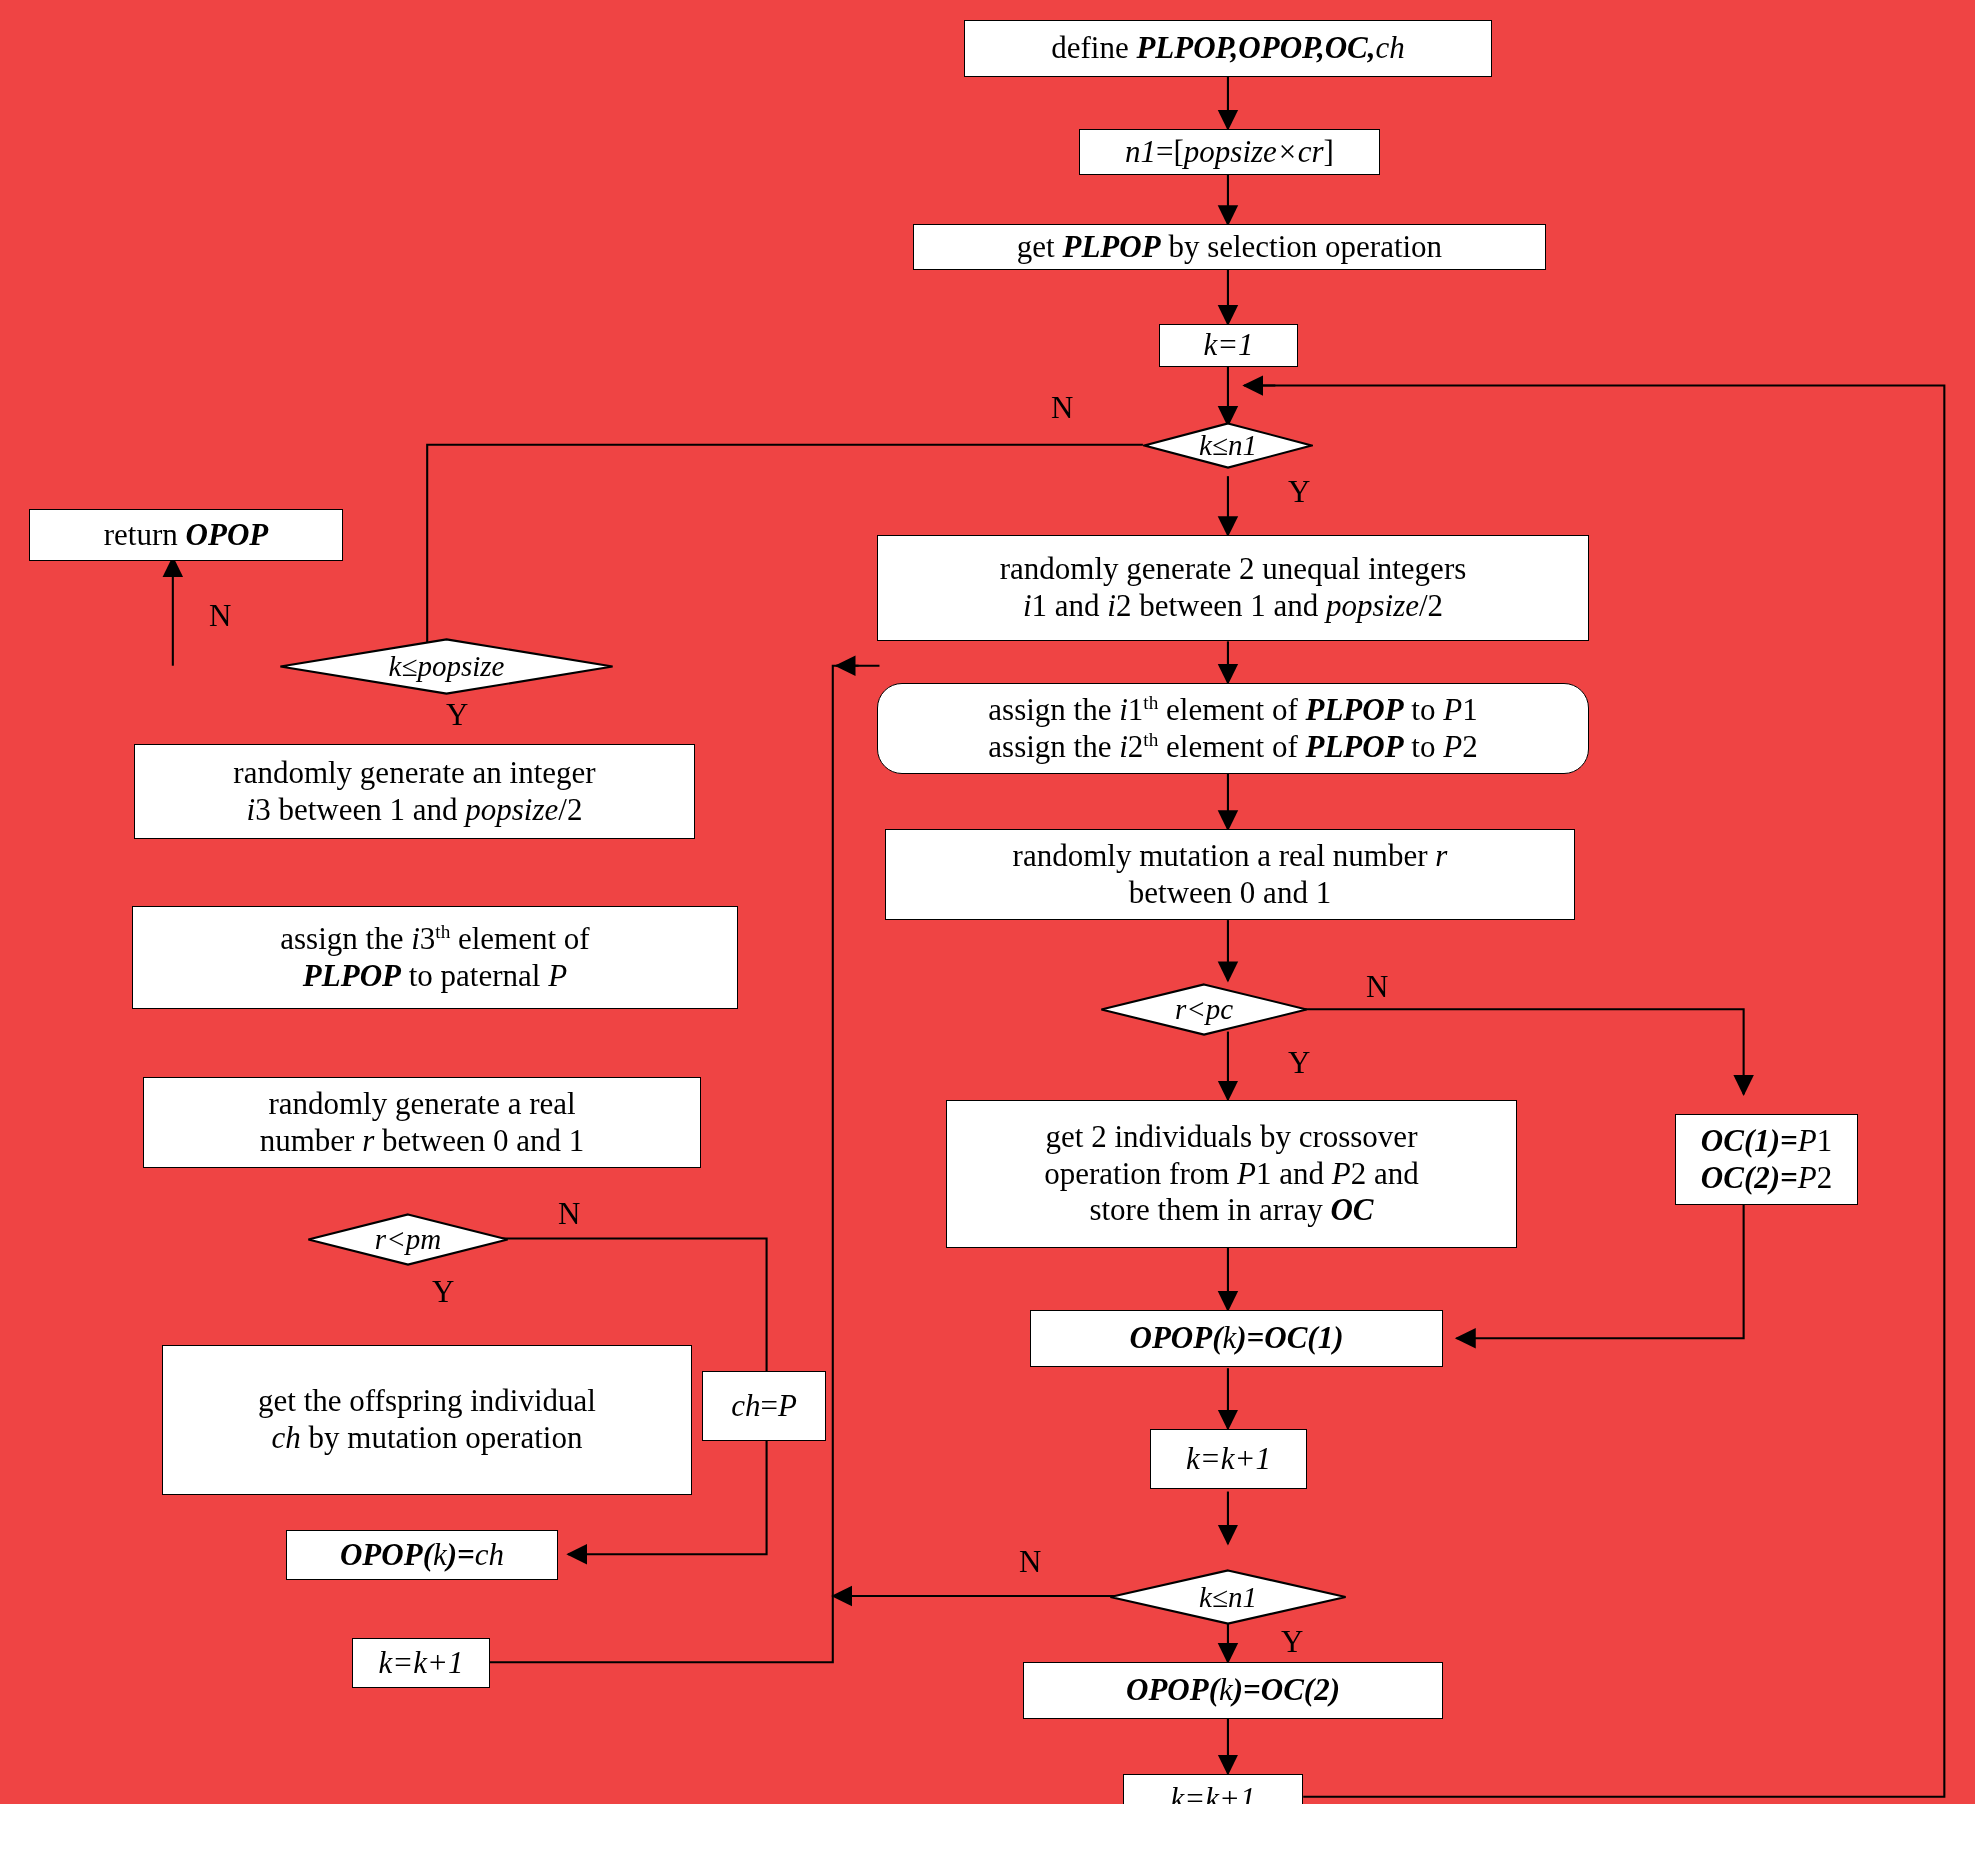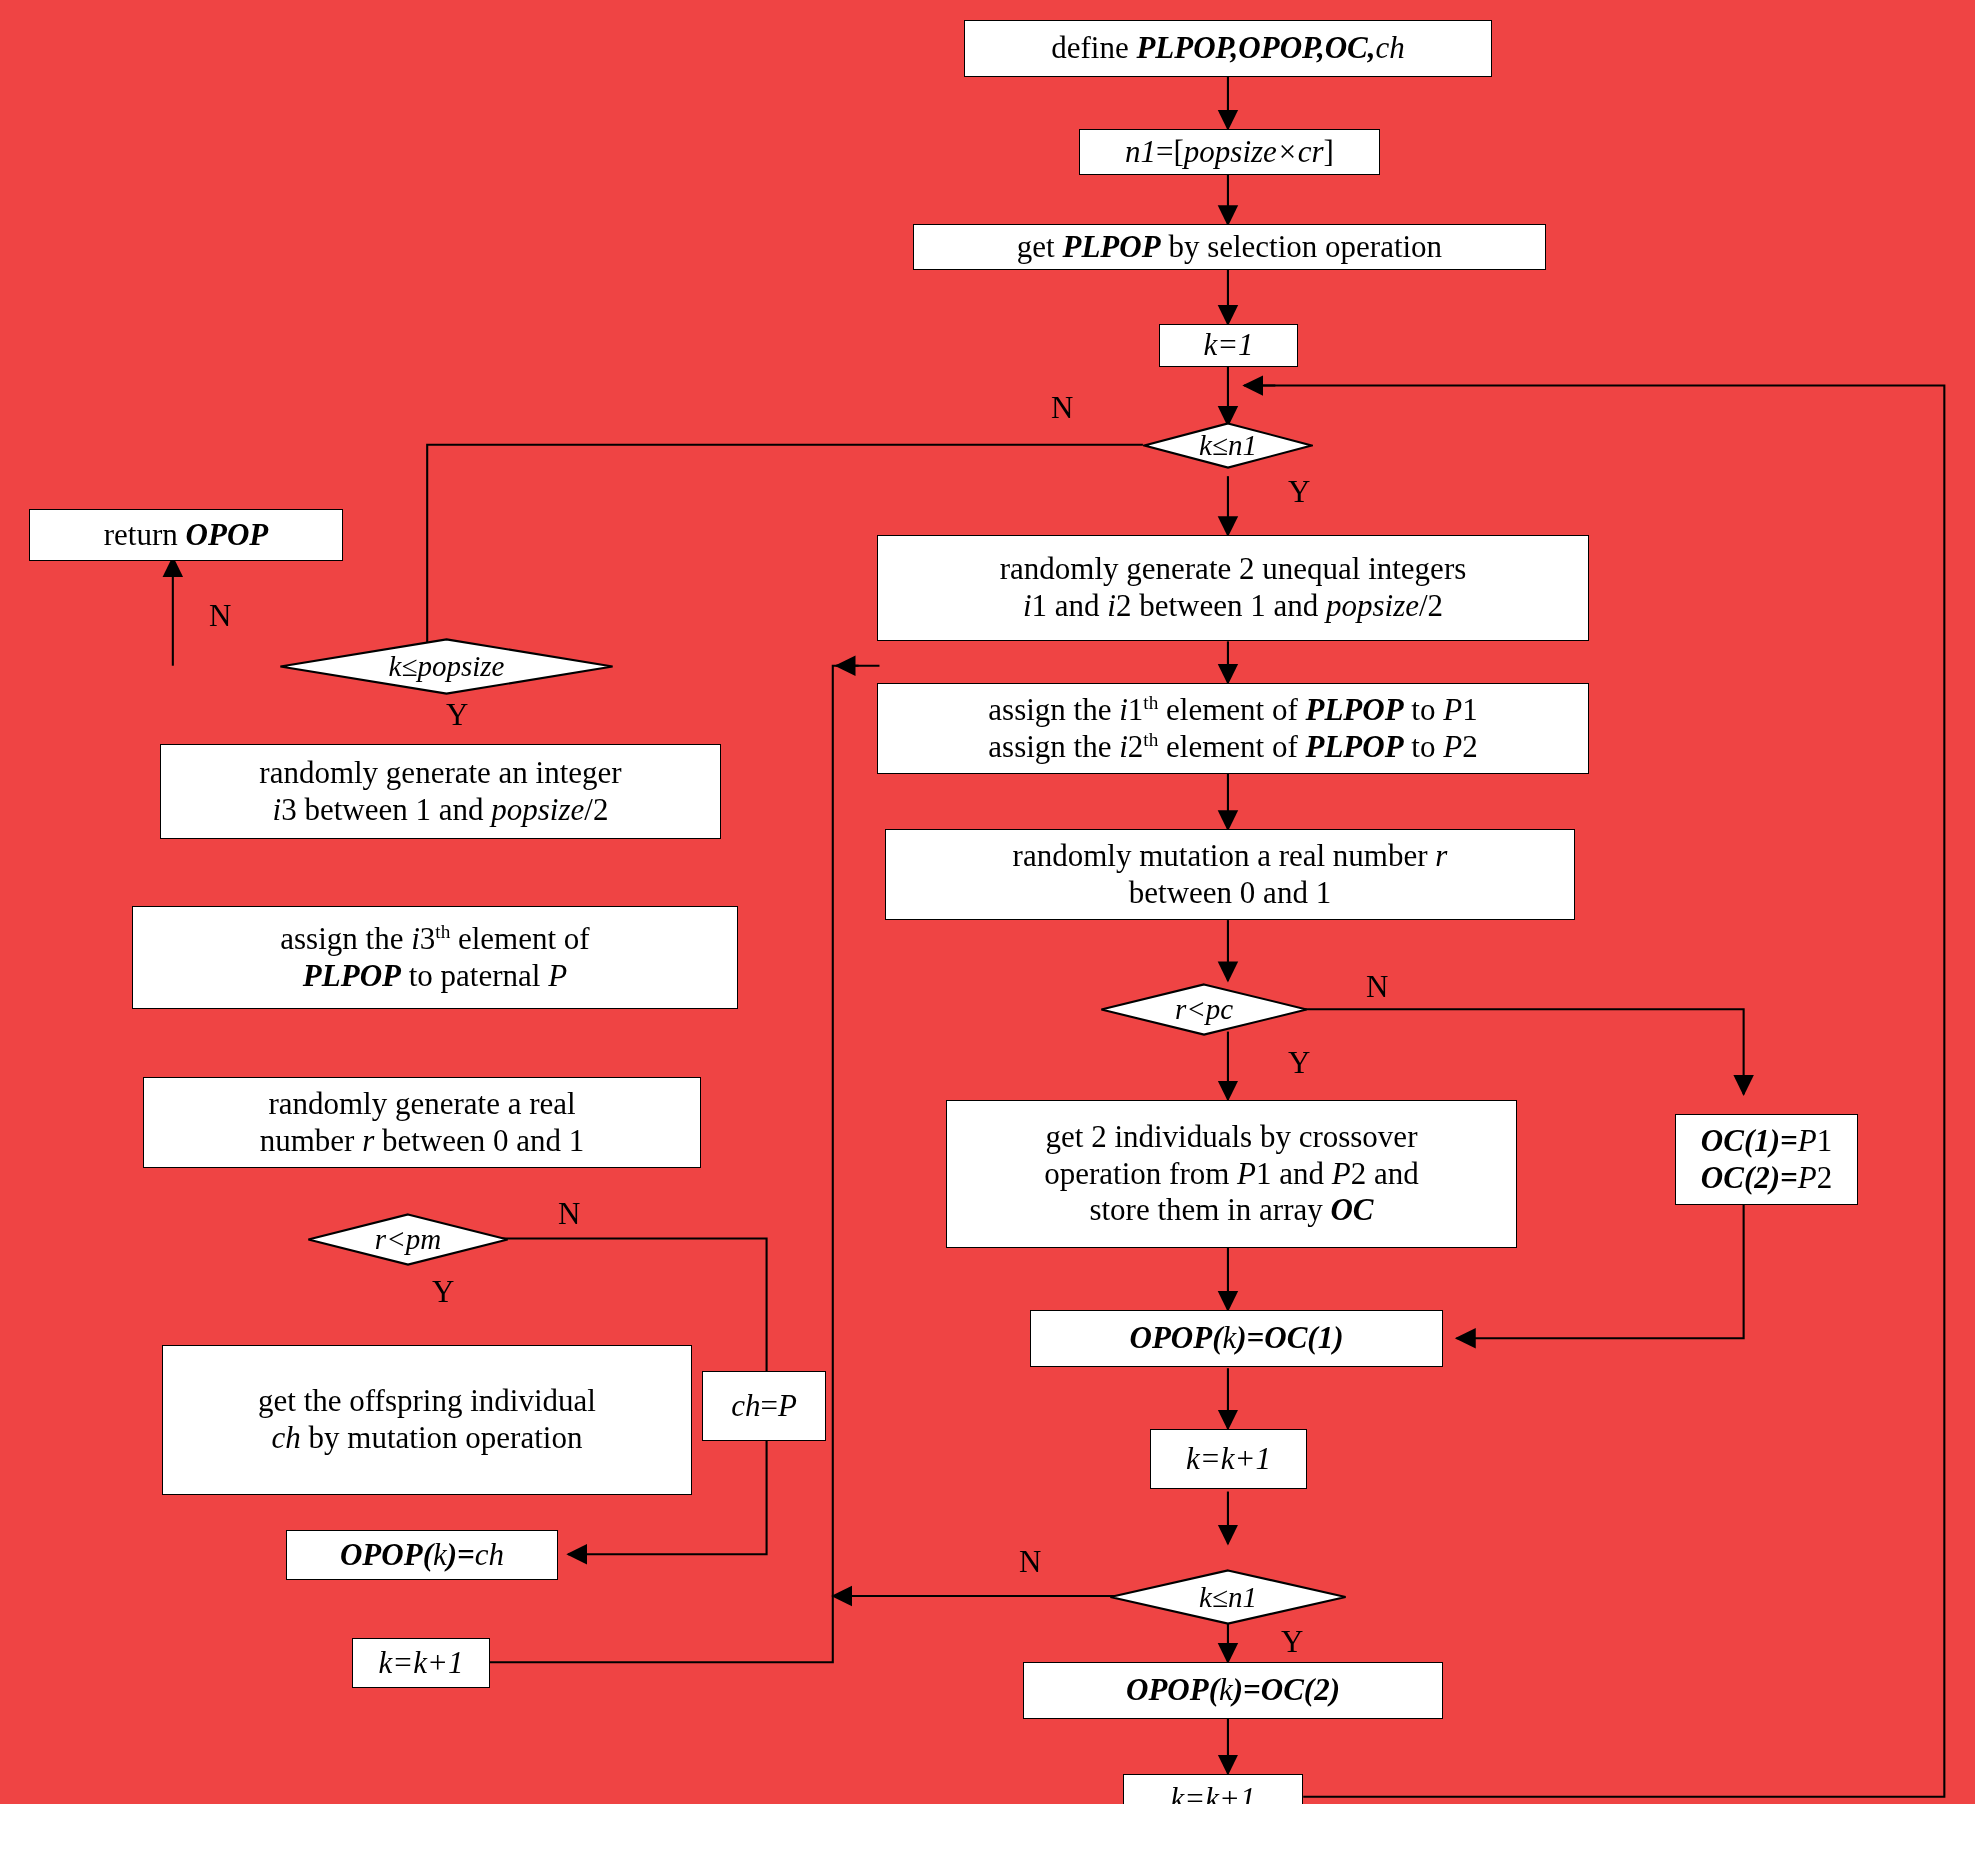--- a/index.html
+++ b/index.html
@@ -101,21 +101,21 @@
   <div class="yn" style="left:1051px;top:390px;">N</div>
   <div class="yn" style="left:1288px;top:474px;">Y</div>
 
   <div class="node fs-lg" style="left:877px;top:535px;width:712px;height:106px;">
     <div class="inner">
       <div>randomly generate 2 unequal  integers</div>
       <div><i class="v">i</i><span>1 and </span><i class="v">i</i><span>2 between 1 and </span><i class="v">popsize</i><span>/2</span></div>
     </div>
   </div>
 
-  <div class="node fs-lg" style="left:877px;top:683px;width:712px;height:91px;">
+  <div class="node fs-lg" style="left:877px;top:683px;width:712px;height:91px;border-radius:25px;">
     <div class="inner">
       <div><span>assign the </span><i class="v">i</i><span>1</span><sup>th</sup><span> element of </span><b class="bi">PLPOP</b><span> to </span><i class="v">P</i><span>1</span></div>
       <div><span>assign the </span><i class="v">i</i><span>2</span><sup>th</sup><span> element of </span><b class="bi">PLPOP</b><span> to </span><i class="v">P</i><span>2</span></div>
     </div>
   </div>
 
   <div class="node fs-lg" style="left:885px;top:829px;width:690px;height:91px;">
     <div class="inner">
       <div><span>randomly mutation a  real number </span><i class="v">r</i></div>
       <div>between 0 and 1</div>
@@ -183,21 +183,21 @@
 
   <div class="dia" style="left:279px;top:638px;width:335px;height:57px;">
     <svg class="shape" viewBox="0 0 480 82" preserveAspectRatio="none">
       <polygon points="240,2 478,41 240,80 2,41" fill="#fff" stroke="#000" stroke-width="3"></polygon>
     </svg>
     <span class="lbl">k≤popsize</span>
   </div>
   <div class="yn" style="left:209px;top:598px;">N</div>
   <div class="yn" style="left:446px;top:697px;">Y</div>
 
-  <div class="node fs-lg" style="left:160px;top:744px;width:561px;height:95px;font-family:Liberation Serif, serif;">
+  <div class="node fs-lg" style="left:134px;top:744px;width:561px;height:95px;font-family:Liberation Serif, serif;">
     <div class="inner">
       <div>randomly generate an integer</div>
       <div><i class="v">i</i><span>3 between 1 and </span><i class="v">popsize</i><span>/2</span></div>
     </div>
   </div>
 
   <div class="node fs-lg" style="left:132px;top:906px;width:606px;height:103px;">
     <div class="inner">
       <div><span>assign the </span><i class="v">i</i><span>3</span><sup>th</sup><span> element of</span></div>
       <div><b class="bi">PLPOP</b><span> to paternal </span><i class="v">P</i></div>

